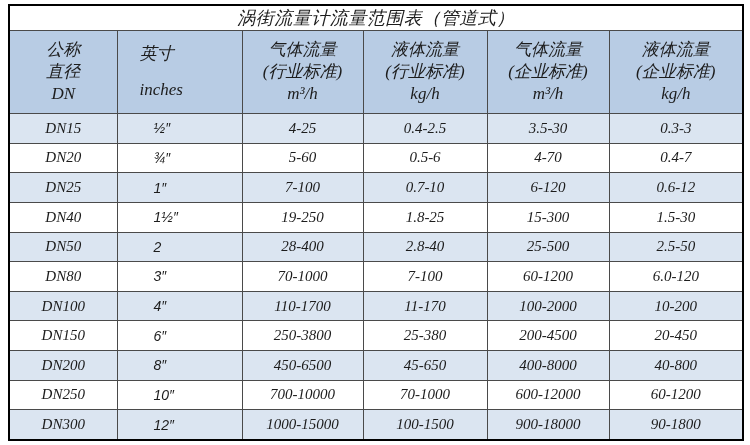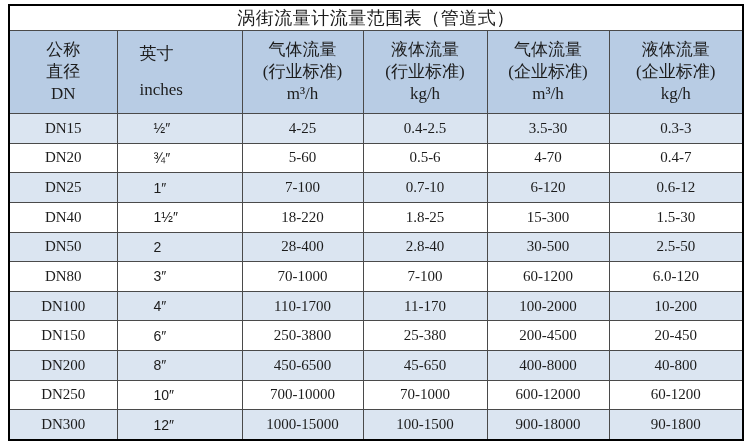--- a/index.html
+++ b/index.html
@@ -10,20 +10,21 @@
     height: 445px;
     font-family: "Liberation Serif", serif;
     color: #1c1c1c;
   }
   .table-wrap {
     position: absolute;
     left: 8px;
     top: 4px;
     width: 600px;
     height: 437px;
+    font-style: italic;
   }
   table.flow-table {
     width: 100%;
     height: 100%;
     border-collapse: collapse;
     table-layout: fixed;
     border: 2px solid #000000;
   }
   table.flow-table td, table.flow-table th {
     border: 1px solid #4a4a4a;
@@ -138,31 +139,31 @@
           <td>DN25</td>
           <td class="inches">1″</td>
           <td>7-100</td>
           <td>0.7-10</td>
           <td>6-120</td>
           <td>0.6-12</td>
         </tr>
         <tr>
           <td>DN40</td>
           <td class="inches">1½″</td>
-          <td>18-220</td>
+          <td>19-250</td>
           <td>1.8-25</td>
           <td>15-300</td>
           <td>1.5-30</td>
         </tr>
         <tr>
           <td>DN50</td>
           <td class="inches">2</td>
           <td>28-400</td>
           <td>2.8-40</td>
-          <td>30-500</td>
+          <td>25-500</td>
           <td>2.5-50</td>
         </tr>
         <tr>
           <td>DN80</td>
           <td class="inches">3″</td>
           <td>70-1000</td>
           <td>7-100</td>
           <td>60-1200</td>
           <td>6.0-120</td>
         </tr>

